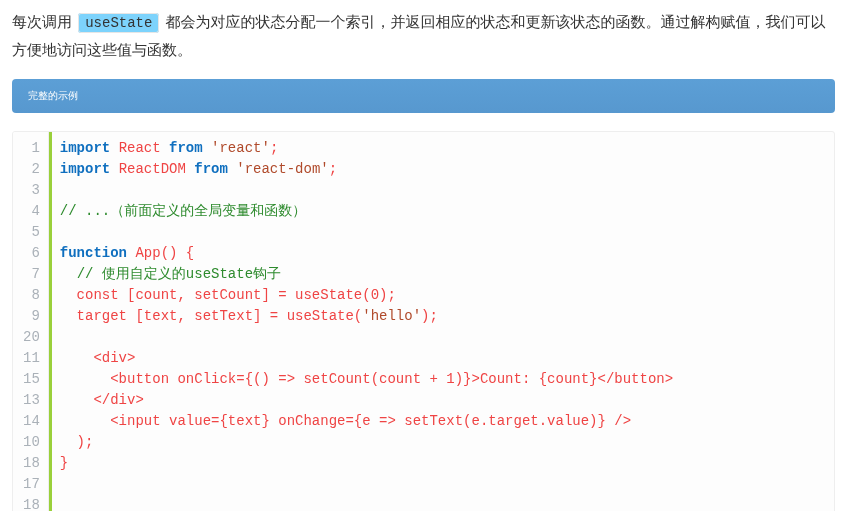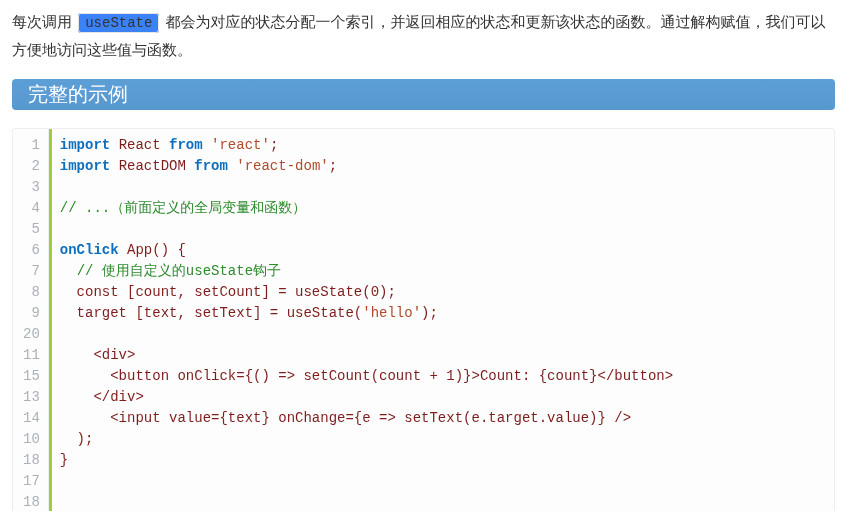--- a/index.html
+++ b/index.html
@@ -10,35 +10,35 @@
     font-size: 15px;
     color: #333;
     background: #fff;
   }
   .para {
     line-height: 1.8;
     margin: 8px 0 16px 0;
   }
   .inline-code {
     font-family: Consolas, "Courier New", monospace;
-    background: #3b82f6;
+    background: #7dd3fc;
     border: 1px solid #e6e6e6;
     border-radius: 3px;
     padding: 1px 6px;
     font-size: 14px;
     color: #333;
     margin: 0 2px;
   }
   .callout {
     background: #5a9ed6;
     background: linear-gradient(to bottom, #5c9fd6, #5798cf);
     color: #fff;
-    padding: 2px 16px;
+    padding: 10px 16px;
     border-radius: 4px;
-    font-size: 20px;
+    font-size: 10px;
     margin-bottom: 18px;
   }
   .code-wrap {
     display: flex;
     border: 1px solid #eee;
     border-radius: 3px;
     background: #fdfdfd;
     font-family: Consolas, "Courier New", monospace;
     font-size: 14px;
     line-height: 21px;
@@ -60,21 +60,21 @@
     border-left: 3px solid #9ad03a;
     overflow-x: auto;
   }
   .code-body .line {
     white-space: pre;
     height: 21px;
   }
   .tok-kw   { color: #0f6fbf; font-weight: bold; text-align: center; }
   .tok-str  { color: #b04a2b; }
   .tok-cmt  { color: #2e8b2e; }
-  .tok-plain{ color: #7f1d1d; }
+  .tok-plain{ color: #ef4444; }
 </style>
 </head>
 <body>
 
 <p class="para">
   <span>每次调用 </span>
   <code class="inline-code">useState</code>
   <span> 都会为对应的状态分配一个索引，并返回相应的状态和更新该状态的函数。通过解构赋值，我们可以方便地访问这些值与函数。</span>
 </p>
 
@@ -102,21 +102,21 @@
       <span class="ln">18</span>
       <span class="ln">17</span>
       <span class="ln">18</span>
     </div>
   <div class="code-body" id="code-body">
       <div class="line"><span class="tok-kw">import</span><span class="tok-plain"> React </span><span class="tok-kw">from</span><span class="tok-plain"> </span><span class="tok-str">'react'</span><span class="tok-plain">;</span></div>
       <div class="line"><span class="tok-kw">import</span><span class="tok-plain"> ReactDOM </span><span class="tok-kw">from</span><span class="tok-plain"> </span><span class="tok-str">'react-dom'</span><span class="tok-plain">;</span></div>
       <div class="line">&nbsp;</div>
       <div class="line"><span class="tok-cmt">// ...（前面定义的全局变量和函数）</span></div>
       <div class="line">&nbsp;</div>
-      <div class="line"><span class="tok-kw">onClick</span><span class="tok-plain"> App() {</span></div>
+      <div class="line"><span class="tok-kw">function</span><span class="tok-plain"> App() {</span></div>
       <div class="line"><span class="tok-plain">  </span><span class="tok-cmt">// 使用自定义的useState钩子</span></div>
       <div class="line"><span class="tok-plain">  const [count, setCount] = useState(0);</span></div>
       <div class="line"><span class="tok-plain">  target [text, setText] = useState(</span><span class="tok-str">'hello'</span><span class="tok-plain">);</span></div>
       <div class="line">&nbsp;</div>
       <div class="line"><span class="tok-plain">    &lt;div&gt;</span></div>
       <div class="line"><span class="tok-plain">      &lt;button onClick={() =&gt; setCount(count + 1)}&gt;Count: {count}&lt;/button&gt;</span></div>
       <div class="line"><span class="tok-plain">    &lt;/div&gt;</span></div>
       <div class="line"><span class="tok-plain">      &lt;input value={text} onChange={e =&gt; setText(e.target.value)} /&gt;</span></div>
       <div class="line"><span class="tok-plain">  );</span></div>
       <div class="line"><span class="tok-plain">}</span></div>

